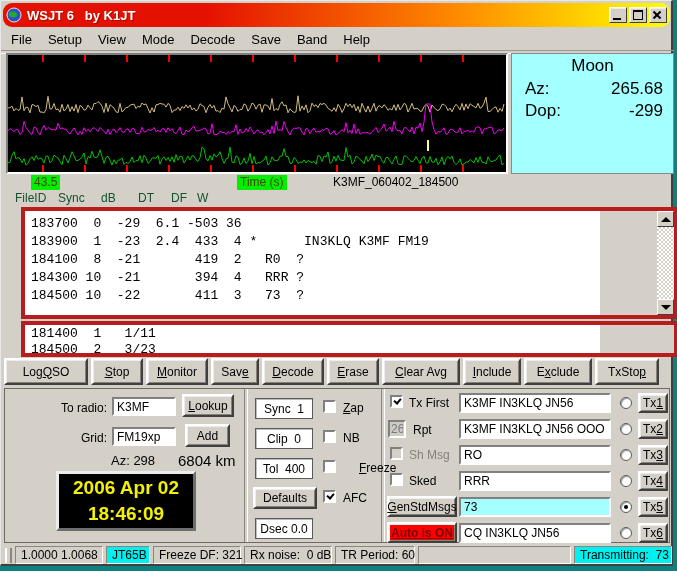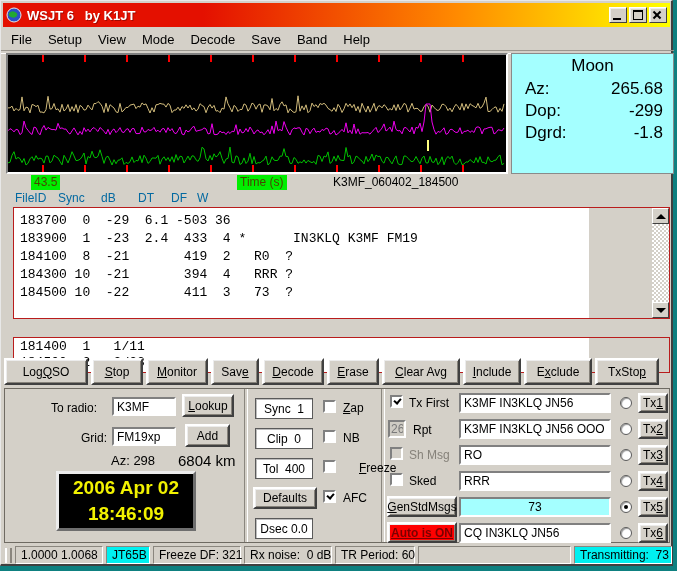--- a/index.html
+++ b/index.html
@@ -4,21 +4,21 @@
 <style>
   html,body{margin:0;padding:0;}
   body{position:relative;width:677px;height:571px;overflow:hidden;background:#0e8080;
        font-family:"Liberation Sans",sans-serif;font-size:12px;color:#000;}
   #window{position:absolute;left:0;top:0;width:673px;height:566px;background:#d4d0c8;
           border-top:1px solid #e8e8e8;border-left:1px solid #e8e8e8;
           border-right:2px solid #404040;border-bottom:2px solid #404040;box-sizing:border-box;}
   
   #titlebar{position:absolute;left:2px;top:2px;width:667px;height:24px;
             background:linear-gradient(90deg,#e41000 0%,#e41000 30%,#ff8a00 68%,#ffff00 100%);
-            display:flex;align-items:center;padding:0 3px;box-sizing:border-box;}
+            display:flex;align-items:center;padding:0 3px;box-sizing:border-box;border-radius:9px;}
   #title-text{color:#fff;font-weight:bold;font-size:13px;margin-left:5px;white-space:pre;
               text-shadow:1px 1px 0 rgba(80,0,0,.45);}
   #win-buttons{margin-left:auto;display:flex;gap:2px;}
   .winbtn{width:16px;height:14px;background:#d4d0c8;border:1px solid;border-color:#fff #404040 #404040 #fff;
           box-shadow:inset 1px 1px 0 #ececec;position:relative;cursor:default;}
   .glyph-min{position:absolute;left:3px;bottom:2px;width:8px;height:2px;background:#000;}
   .glyph-max{position:absolute;left:3px;top:2px;width:8px;height:7px;border:1px solid #000;border-top-width:2px;}
   .glyph-close{position:absolute;left:2px;top:1px;width:10px;height:10px;}
   .glyph-close::before,.glyph-close::after{content:"";position:absolute;left:0;top:4.5px;width:10px;height:2px;background:#000;}
   .glyph-close::before{transform:rotate(45deg);} .glyph-close::after{transform:rotate(-45deg);}
@@ -30,25 +30,25 @@
   #specbox{position:absolute;left:5px;top:52px;width:502px;height:121px;background:#000;
            border:2px solid;border-color:#808080 #fff #fff #808080;box-sizing:border-box;}
   
   #moonbox{position:absolute;left:510px;top:52px;width:163px;height:121px;background:#a4ffff;
            border:1px solid #8a8a8a;box-sizing:border-box;font-size:17px;}
   #moon-title{text-align:center;line-height:24px;}
   .moon-row{display:flex;justify-content:space-between;padding:0 10px 0 13px;line-height:22px;}
   
   .glabel{position:absolute;top:174px;background:#00ee00;color:#474700;font-size:12px;line-height:15px;padding:0 3px;}
   #file-label{position:absolute;top:174px;left:332px;color:#000;font-size:12px;line-height:15px;}
-  .colhdr{position:absolute;top:190px;font-size:12px;color:#0369a1;}
-  
-  .textpane{position:absolute;left:12px;background:#d4d0c8;border:1px solid #b91c1c;box-sizing:border-box;}
+  .colhdr{position:absolute;top:190px;font-size:12px;color:#14532d;}
+  
+  .textpane{position:absolute;left:20px;background:#d4d0c8;border:4px solid #b91c1c;box-sizing:border-box;}
   #decodebox{top:206px;width:657px;height:112px;}
-  #avgbox{top:320px;width:657px;height:36px;margin-top:16px;}
+  #avgbox{top:320px;width:657px;height:36px;}
   .whitearea{position:absolute;left:0;top:0;bottom:0;width:575px;background:#fff;overflow:hidden;}
   .mono{font-family:"Liberation Mono","DejaVu Sans Mono",monospace;font-size:13px;line-height:18px;
         white-space:pre;padding-left:6px;}
   .mono2{font-family:"Liberation Mono","DejaVu Sans Mono",monospace;font-size:13px;line-height:16px;
         white-space:pre;padding-left:6px;}
   #vscroll{position:absolute;right:0;top:0;bottom:0;width:17px;
            background-color:#fff;
            background-image:linear-gradient(45deg,#d4d0c8 25%,transparent 25%,transparent 75%,#d4d0c8 75%),
                             linear-gradient(45deg,#d4d0c8 25%,transparent 25%,transparent 75%,#d4d0c8 75%);
            background-size:4px 4px;background-position:0 0,2px 2px;}
@@ -80,21 +80,21 @@
   .checkbox.disabled{background:#d4d0c8;}
   .radio{position:absolute;width:12px;height:12px;border-radius:50%;background:#fff;
          border:1px solid #5a5a5a;box-shadow:inset 1px 1px 1px #9a9a9a;box-sizing:border-box;}
   .radio.selected::after{content:"";position:absolute;left:3px;top:3px;width:4px;height:4px;border-radius:50%;background:#000;}
   #clock{position:absolute;left:55px;top:470px;width:140px;height:60px;background:#000;
          border:3px solid;border-color:#ececec #6e6e6e #6e6e6e #ececec;box-sizing:border-box;
          text-align:center;color:#f2f200;font-weight:bold;font-size:19px;line-height:26px;padding-top:1px;}
   .graylbl{color:#86827a;}
   #auto-btn{background:#ff0000;color:#7a0000;font-weight:bold;text-decoration:underline;}
   #gen-btn,#auto-btn{font-size:12px;}
-  .cyanfield{background:#a4ffff !important;text-align:center;}
+  .cyanfield{background:#a4ffff !important;}
   
   #statusbar{position:absolute;left:2px;top:544px;width:669px;height:20px;display:flex;align-items:center;gap:3px;padding-left:2px;box-sizing:border-box;}
   #statusgrip{width:3px;height:15px;border-left:2px solid #fff;border-right:2px solid #8a867e;}
   .seg{height:18px;line-height:16px;font-size:12px;padding:0 5px;box-sizing:border-box;white-space:pre;
        border:1px solid;border-color:#8a867e #fff #fff #8a867e;background:#d4d0c8;}
   .seg.cyan{background:#00f0f0;}
   u{text-decoration:underline;}
 </style>
 </head>
 <body>
@@ -166,24 +166,20 @@
   <div id="moonbox">
     <div id="moon-title">Moon</div>
     <div class="moon-row">
       <span>Az:</span>
       <span>265.68</span>
     </div>
     <div class="moon-row">
       <span>Dop:</span>
       <span>-299</span>
     </div>
-    <div class="moon-row">
-      <span>Dgrd:</span>
-      <span>-1.8</span>
-    </div>
   </div>
 
   <span class="glabel" style="left:30px;">43.5</span>
   <span class="glabel" style="left:236px;">Time (s)</span>
   <span id="file-label">K3MF_060402_184500</span>
 
   <span class="colhdr" style="left:14px;">FileID</span>
   <span class="colhdr" style="left:57px;">Sync</span>
   <span class="colhdr" style="left:100px;">dB</span>
   <span class="colhdr" style="left:137px;">DT</span>
@@ -229,21 +225,21 @@
     <button class="btn tbtn" style="width:78px;"><u>C</u>lear Avg</button>
     <button class="btn tbtn" style="width:58px;"><u>I</u>nclude</button>
     <button class="btn tbtn" style="width:68px;">E<u>x</u>clude</button>
     <button class="btn tbtn" style="width:64px;">TxSto<u>p</u></button>
   </div>
 
   <div id="panel"></div>
   <div class="vdivider" style="left:243px;"></div>
   <div class="vdivider" style="left:380px;"></div>
 
-  <span class="lbl" style="left:40px;top:400px;width:66px;text-align:center;">To radio:</span>
+  <span class="lbl" style="left:40px;top:400px;width:66px;text-align:right;">To radio:</span>
   <input class="field" style="left: 111px; top: 396px; width: 64px; height: 19px;" readonly="" value="K3MF">
   <button class="btn" style="position:absolute;left:181px;top:393px;width:52px;height:23px;"><u>L</u>ookup</button>
   <span class="lbl" style="left:40px;top:430px;width:66px;text-align:right;">Grid:</span>
   <input class="field" style="left: 111px; top: 426px; width: 64px; height: 19px;" readonly="" value="FM19xp">
   <button class="btn" style="position:absolute;left:184px;top:423px;width:45px;height:23px;">Add</button>
   <span class="lbl" style="left:110px;top:453px;font-size:13px;">Az: 298</span>
   <span class="lbl" style="left:177px;top:453px;font-size:15px;">6804 km</span>
 
   <div id="clock">
     <div>2006 Apr 02</div>

